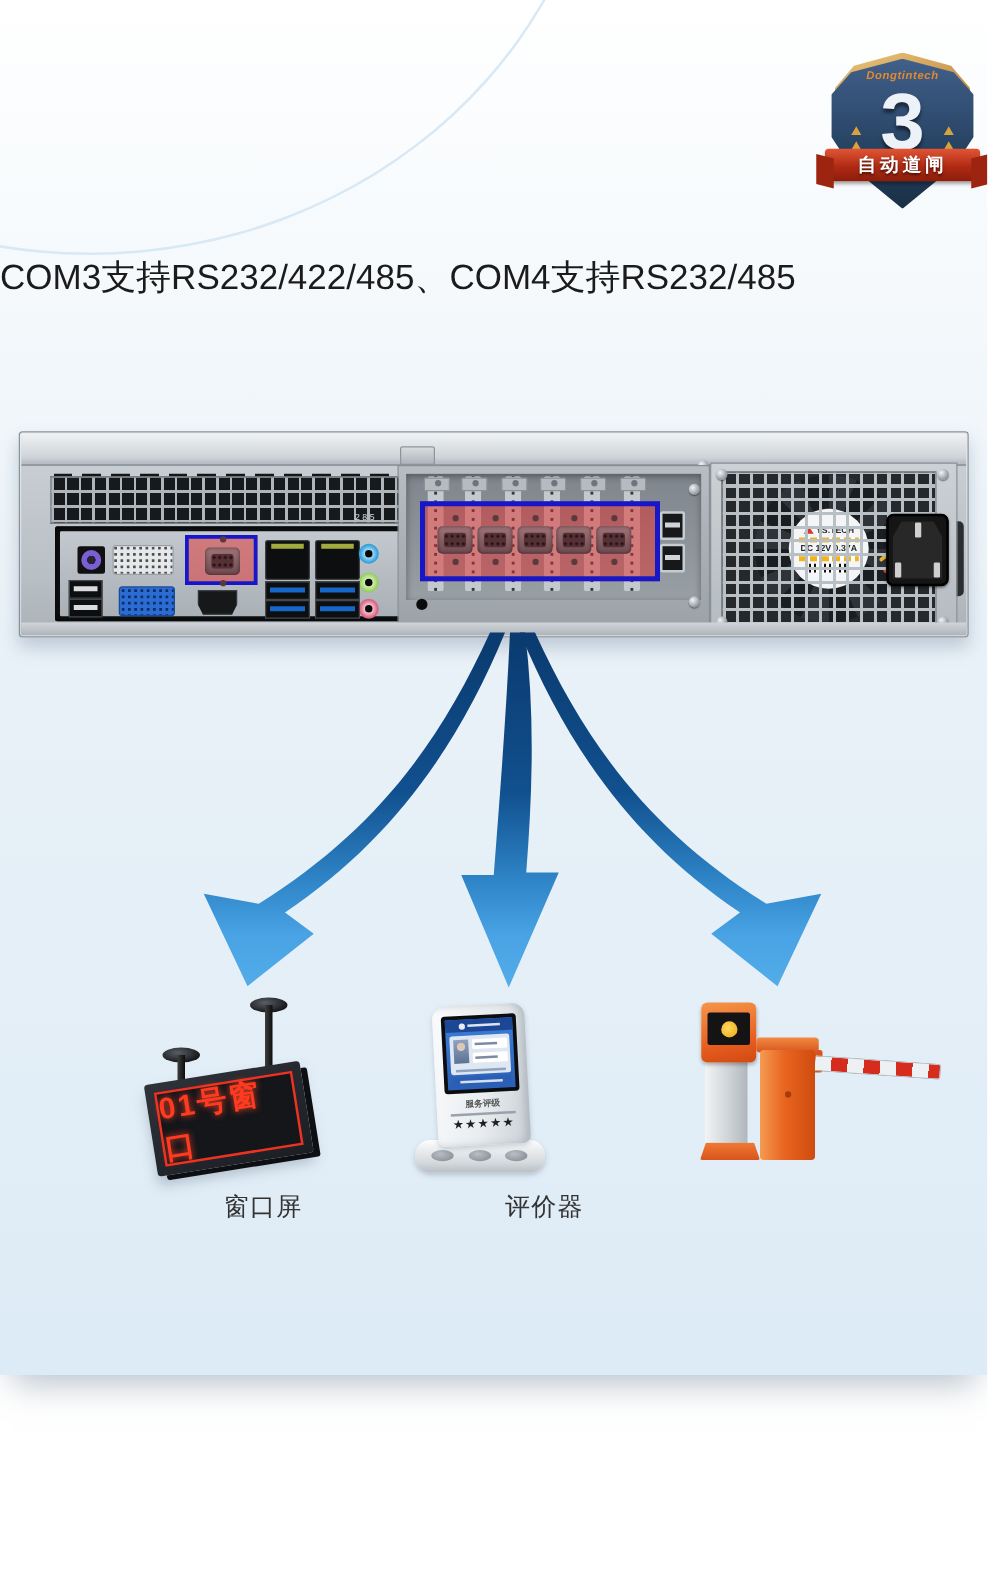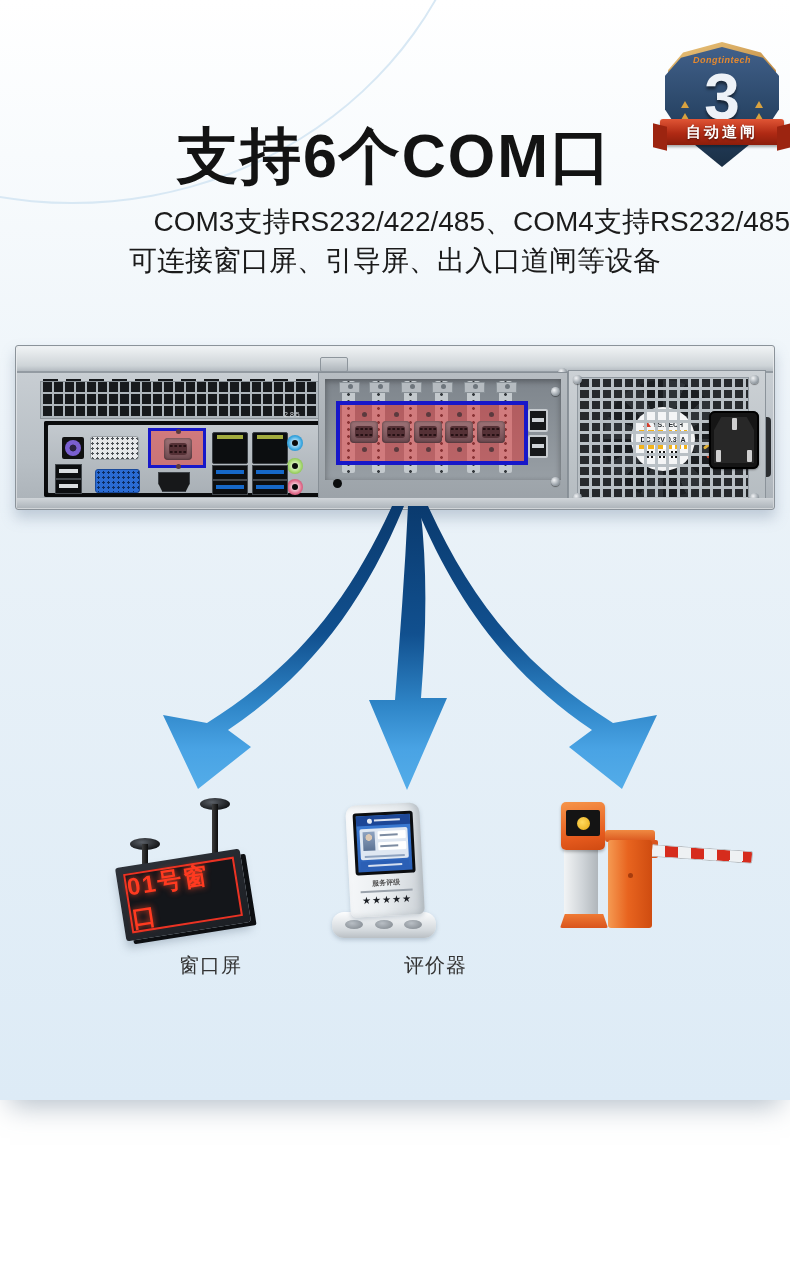--- a/index.html
+++ b/index.html
@@ -30,21 +30,21 @@
       background:linear-gradient(180deg,#e05535,#b02a14 55%,#8c1d0b);border-radius:3px;
       display:flex;align-items:center;justify-content:center;color:#fff;font-weight:bold;
       font-size:15px;letter-spacing:3px;text-shadow:0 1px 2px rgba(0,0,0,.55);
       box-shadow:0 2px 3px rgba(0,0,0,.35);}
   .ribbon::before,.ribbon::after{content:"";position:absolute;top:6px;width:14px;height:24px;background:#9c2410;z-index:-1;}
   .ribbon::before{left:-7px;transform:skewY(14deg);}
   .ribbon::after{right:-7px;transform:skewY(-14deg);}
   
   .title{position:absolute;left:0;top:116px;width:100%;text-align:center;
       font-size:61px;font-weight:900;color:#131313;letter-spacing:2px;}
-  .subtitle1{position:absolute;left:0;top:203px;width:100%;text-align:right;
+  .subtitle1{position:absolute;left:0;top:203px;width:100%;text-align:left;
       font-size:28px;color:#1b1b1b;}
   .subtitle2{position:absolute;left:0;top:242px;width:100%;text-align:center;
       font-size:28px;color:#1b1b1b;}
   
   .server{position:absolute;left:15px;top:345px;width:760px;height:165px;}
   .chassis{position:absolute;inset:0;border:1px solid #8b939a;border-radius:3px;
       background:linear-gradient(180deg,#e0e4e7 0%,#c7cdd2 18%,#b8bfc5 70%,#aab1b7 100%);
       box-shadow:0 8px 14px rgba(110,130,155,.35),inset 0 0 0 1px rgba(255,255,255,.45);}
   .lid{position:absolute;left:2px;right:2px;top:2px;height:24px;border-radius:2px 2px 0 0;
       background:linear-gradient(180deg,#eff2f4,#ced4d8 78%,#b4bbc1);border-bottom:2px solid #939ba2;}
@@ -238,23 +238,21 @@
           <div class="leaf"></div>
       </div>
       <div class="laurel laurel-right">
         <div class="leaf"></div>
           <div class="leaf"></div>
           <div class="leaf"></div>
       </div>
       <div class="ribbon">自动道闸</div>
     </div>
 
-    <div class="title">支持6个COM口</div>
     <div class="subtitle1">COM3支持RS232/422/485、COM4支持RS232/485</div>
-    <div class="subtitle2">可连接窗口屏、引导屏、出入口道闸等设备</div>
 
     <div class="server">
       <div class="chassis"></div>
       <div class="lid"></div>
       <div class="lid-latch"></div>
       <div class="vent-dashes"></div>
       <div class="screw" style="left:543px;top:23px;"></div>
       <div class="handle-slot"></div>
 
       <div class="left-io">

